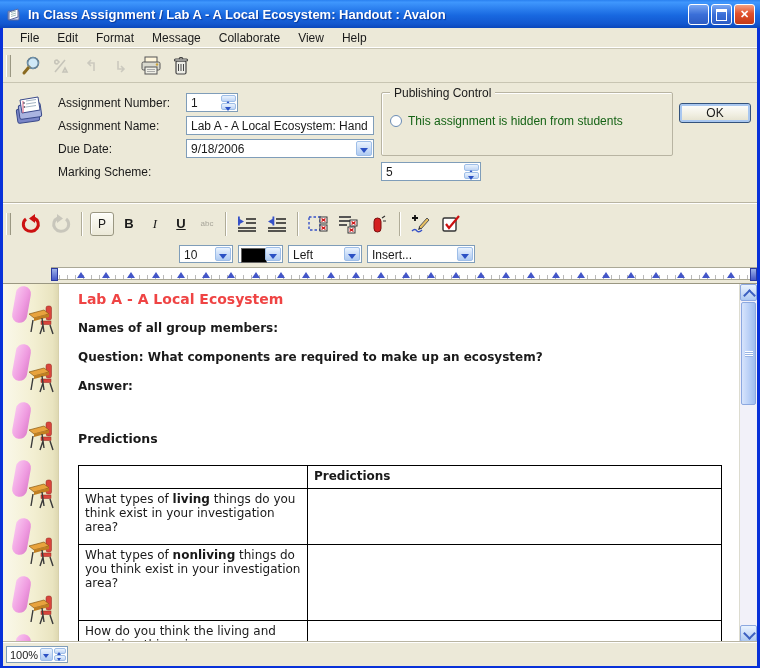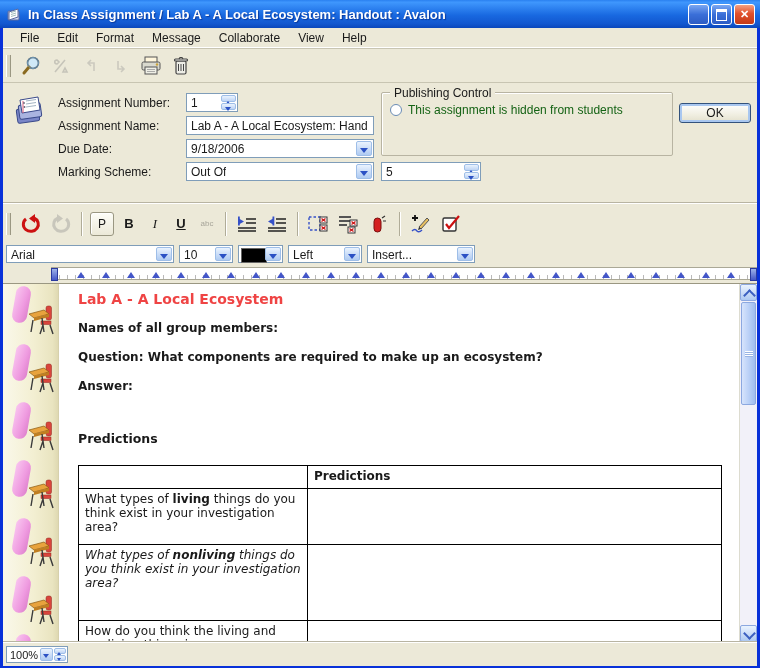--- a/index.html
+++ b/index.html
@@ -89,21 +89,21 @@
   .desk{position:absolute;left:24px;top:20px;}
   .doc-content{position:absolute;left:55px;top:0;right:18px;bottom:0;padding:7px 0 0 20px;}
   .doc-title{font-family:"DejaVu Sans",sans-serif;font-weight:bold;font-size:14px;color:#ef4444;margin:0 0 14px 0;}
   .doc-p{font-family:"DejaVu Sans",sans-serif;font-weight:bold;font-size:12px;margin:0 14px 15px 0;}
   .doc-h{font-family:"DejaVu Sans",sans-serif;font-weight:bold;font-size:12.5px;margin:38px 0 19px 0;}
   table.ptable{border-collapse:collapse;width:644px;table-layout:fixed;
     font-family:"DejaVu Sans",sans-serif;font-size:12px;}
   .ptable td,.ptable th{border:1px solid #000;vertical-align:top;padding:3px 6px;text-align:left;}
   .ptable col.c1{width:229px;}
   .ptable .hrow th{height:16px;font-size:12px;}
-  .ptable .r0 td{height:49px;} .ptable .r1 td{height:69px;font-style:italic;} .ptable .r2 td{height:60px;}
+  .ptable .r0 td{height:49px;} .ptable .r1 td{height:69px;} .ptable .r2 td{height:60px;}
 
   .vscroll{position:absolute;right:0;top:0;width:17px;height:100%;background:#F2F1F9;
     border-left:1px solid #DDDCD0;}
   .sbtn{position:absolute;left:0;width:17px;height:17px;border-radius:2px;
     background:linear-gradient(180deg,#EAF3FE,#CDDEF8 50%,#ADC9F1);border:1px solid #8CA8E0;box-sizing:border-box;}
   .sbtn.up{top:0;} .sbtn.down{bottom:1px;}
   .schev{position:absolute;left:4px;width:7px;height:7px;border-left:2px solid #3B5FC0;border-top:2px solid #3B5FC0;}
   .schev.u{top:6px;transform:rotate(45deg);} .schev.d{top:3px;transform:rotate(225deg);}
   .thumb{position:absolute;left:1px;top:18px;width:15px;height:103px;border-radius:2px;
     background:linear-gradient(90deg,#D7E4FC,#BBD1F7 50%,#9FBCEE);border:1px solid #8CA8E0;box-sizing:border-box;}
@@ -227,41 +227,35 @@
 
     <span class="flabel" style="top:58px;">Due Date:</span>
     <div class="field" style="left:183px;top:55px;width:188px;">
       <span class="val">9/18/2006</span>
       <span class="arrow-btn">
           <span class="chev"></span>
         </span>
     </div>
 
     <span class="flabel" style="top:81px;">Marking Scheme:</span>
-    <div class="field" style="left:183px;top:78px;width:188px;">
-      <span class="val">Out Of</span>
-      <span class="arrow-btn">
-          <span class="chev"></span>
-        </span>
-    </div>
     <div class="field" style="left:378px;top:78px;width:100px;">
       <span class="val">5</span>
       <span class="spin">
           <div>
             <span class="tri-up"></span>
           </div>
           <div>
             <span class="tri-dn"></span>
           </div>
         </span>
     </div>
 
     <div class="groupbox">
       <span class="gb-title">Publishing Control</span>
-      <div class="radio-row" style="top:10px;">
+      <div class="radio-row" style="top:21px;">
         <span class="radio"></span>
         <span>This assignment is hidden from students</span>
       </div>
     </div>
 
     <div class="okbtn">OK</div>
   </div>
 
   <div class="fmtbar">
     <div class="grip"></div>
@@ -334,26 +328,20 @@
     </div>
     <div class="tbtn">
       <svg width="22" height="20" viewBox="0 0 22 20">
         <rect x="3" y="4" width="13" height="13" rx="1.5" fill="#fff" stroke="#333" stroke-width="1.4"></rect>
         <path d="M6 10 L9 14 L19 2" stroke="#CC1111" stroke-width="2.2" fill="none"></path>
       </svg>
     </div>
   </div>
 
   <div class="fontrow">
-    <div class="field" style="left:3px;top:2px;width:168px;height:18px;">
-      <span class="val">Arial</span>
-      <span class="arrow-btn">
-          <span class="chev"></span>
-        </span>
-    </div>
     <div class="field" style="left:176px;top:2px;width:54px;height:18px;">
       <span class="val">10</span>
       <span class="arrow-btn">
           <span class="chev"></span>
         </span>
     </div>
     <div class="field" style="left:235px;top:2px;width:45px;height:18px;">
       <span class="swatch" style="background:#000;"></span>
       <span class="arrow-btn">
           <span class="chev"></span>

